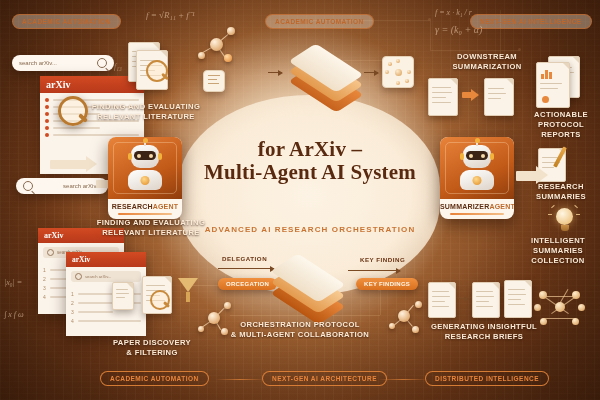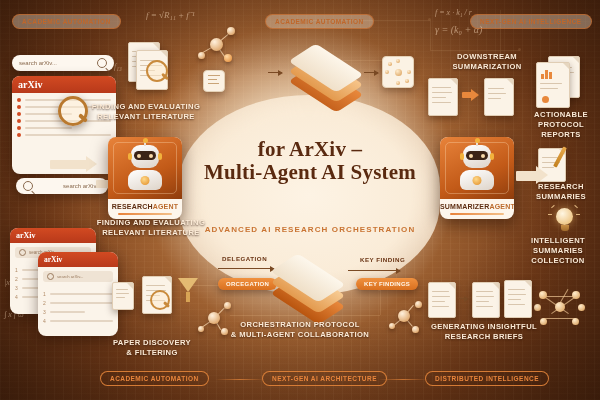--- a/index.html
+++ b/index.html
@@ -41,22 +41,22 @@
   .title{position:absolute;left:186px;top:138px;width:248px;text-align:center;
     font-family:"Liberation Serif", serif;font-weight:700;color:#5a2a10;
     font-size:21px;line-height:23px;letter-spacing:.2px;}
   .subtitle{position:absolute;left:186px;top:225px;width:248px;text-align:center;
     color:#c97433;font-size:8px;letter-spacing:1.1px;font-weight:700;}
 
   .cap{position:absolute;text-align:center;font-weight:700;line-height:10px;
     letter-spacing:.4px;font-size:7.6px;color:#fbead6;text-shadow:0 1px 2px rgba(40,16,4,.65);}
 
   
-  .arxiv{position:absolute;background:#fbf4ea;border-radius:8px;
-    box-shadow:0 5px 14px rgba(35,14,4,.45);overflow:hidden;}
+  .arxiv{position:absolute;background:#fbf4ea;border-radius:0;
+    box-shadow:0 5px 14px rgba(35,14,4,.45);overflow:hidden;margin-left:28px;}
   .arxiv .hd{background:linear-gradient(180deg,#d24a22,#b8391a);color:#fff;
     font-family:"Liberation Serif", serif;font-weight:700;padding:3px 6px;}
   .arxiv .sb{margin:4px 5px;background:#efe3d4;border-radius:3px;display:flex;align-items:center;
     gap:3px;padding:2px 4px;color:#9a7a5e;}
   .arxiv .sb .q{width:5px;height:5px;border:1.2px solid #9a7a5e;border-radius:50%;flex:0 0 auto;}
   .arxiv .rows{padding:2px 5px 4px;}
   .arxiv .row{display:flex;align-items:center;gap:4px;margin:3px 0;}
   .arxiv .bar{height:2px;background:#e4d5c3;border-radius:2px;flex:1;}
   .arxiv .bar.s{flex:.55;}
 

